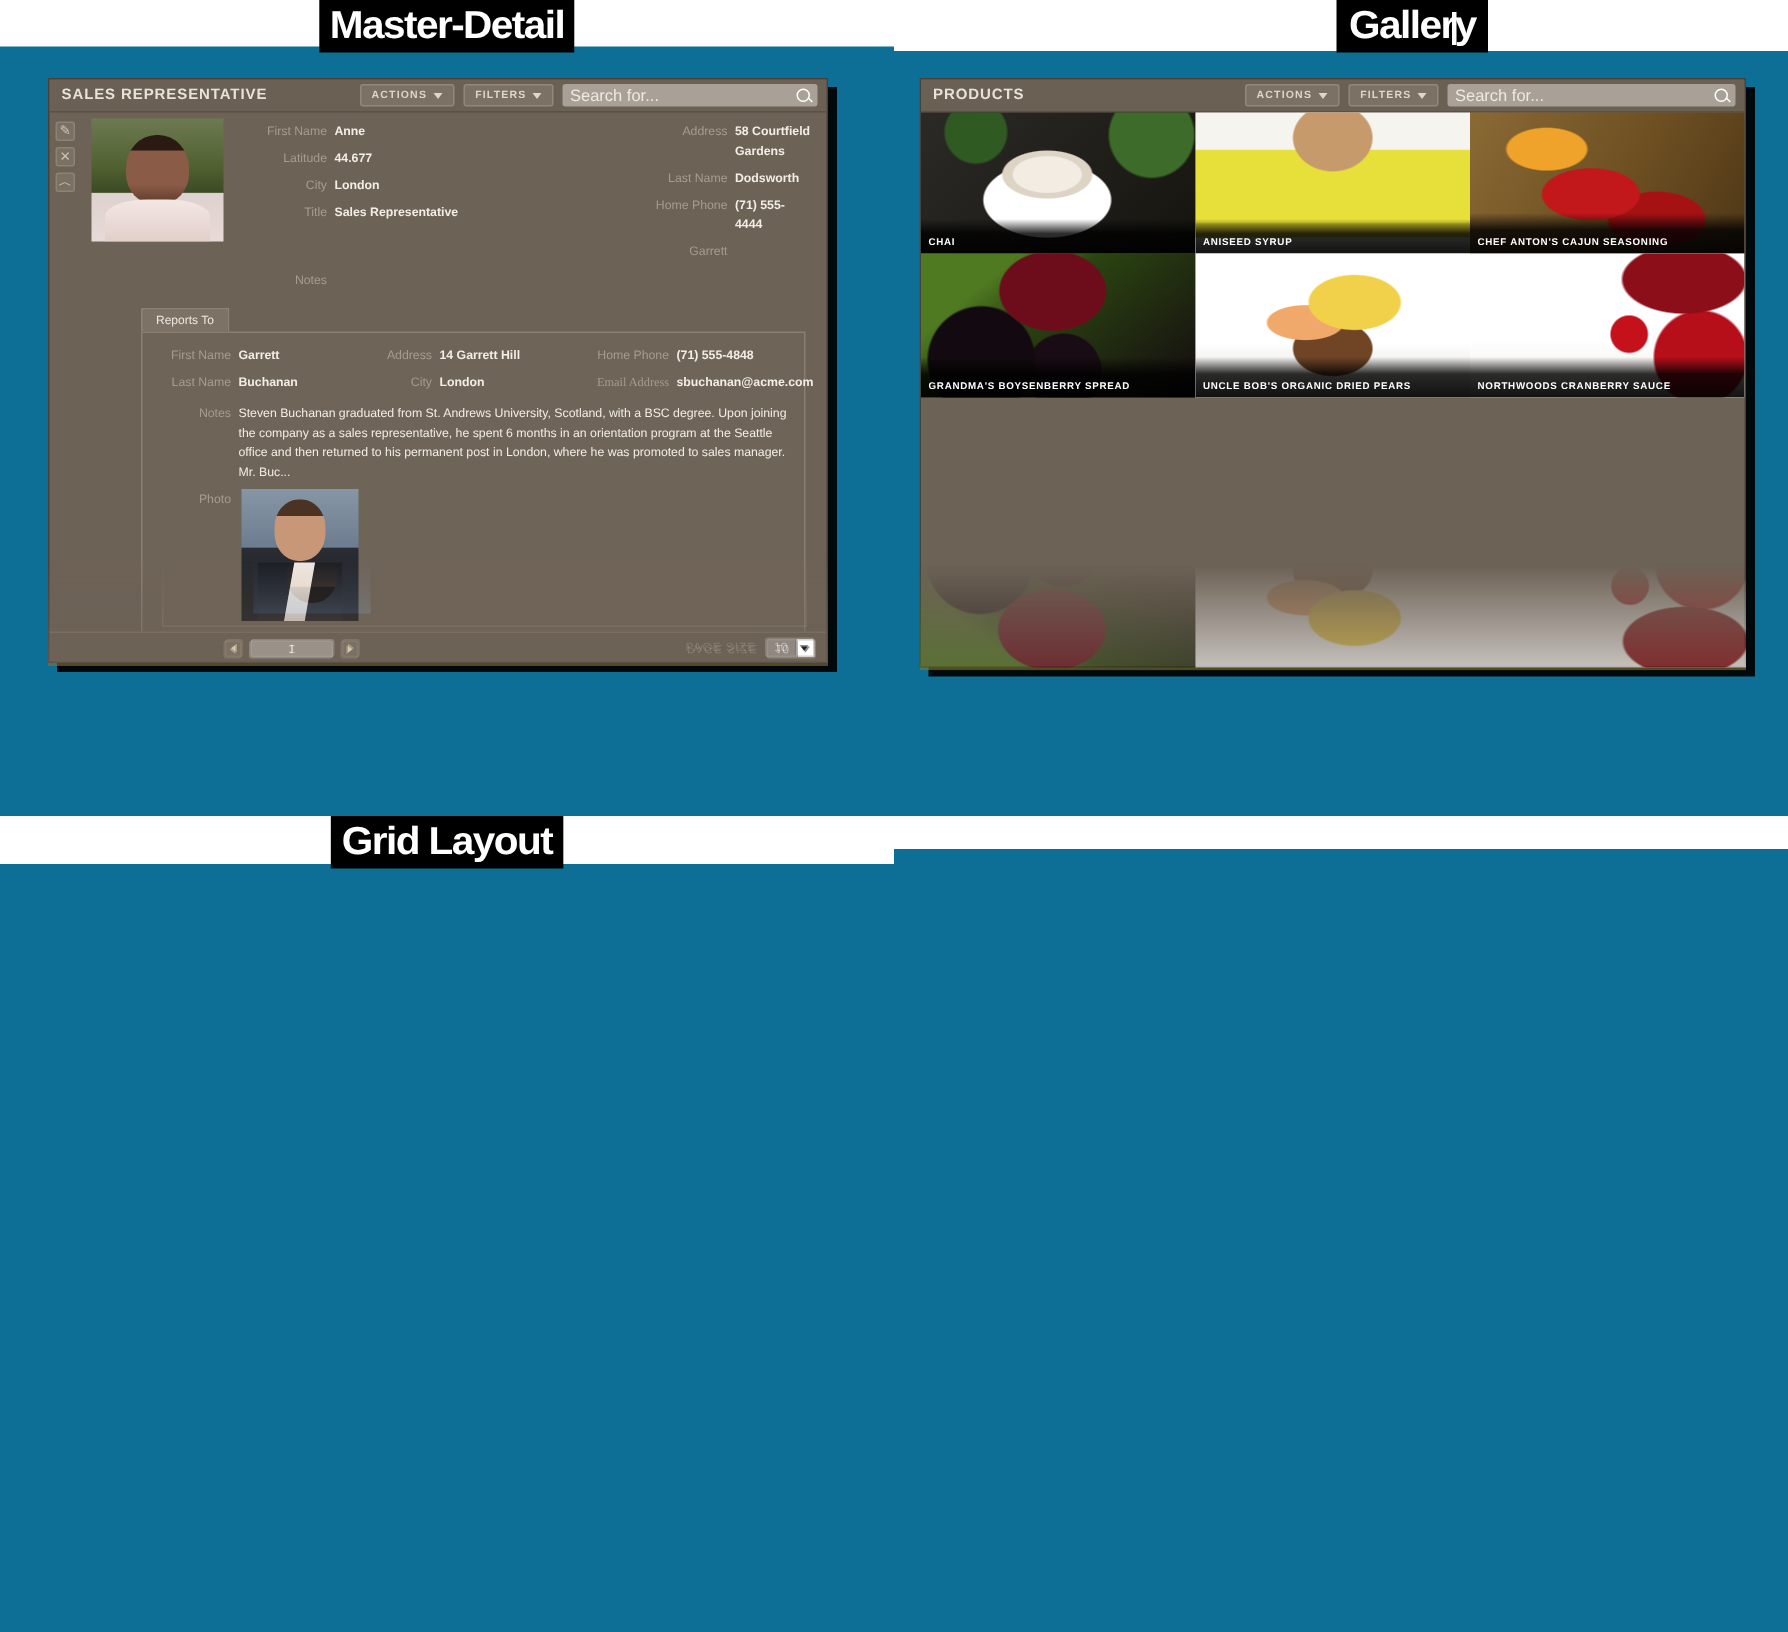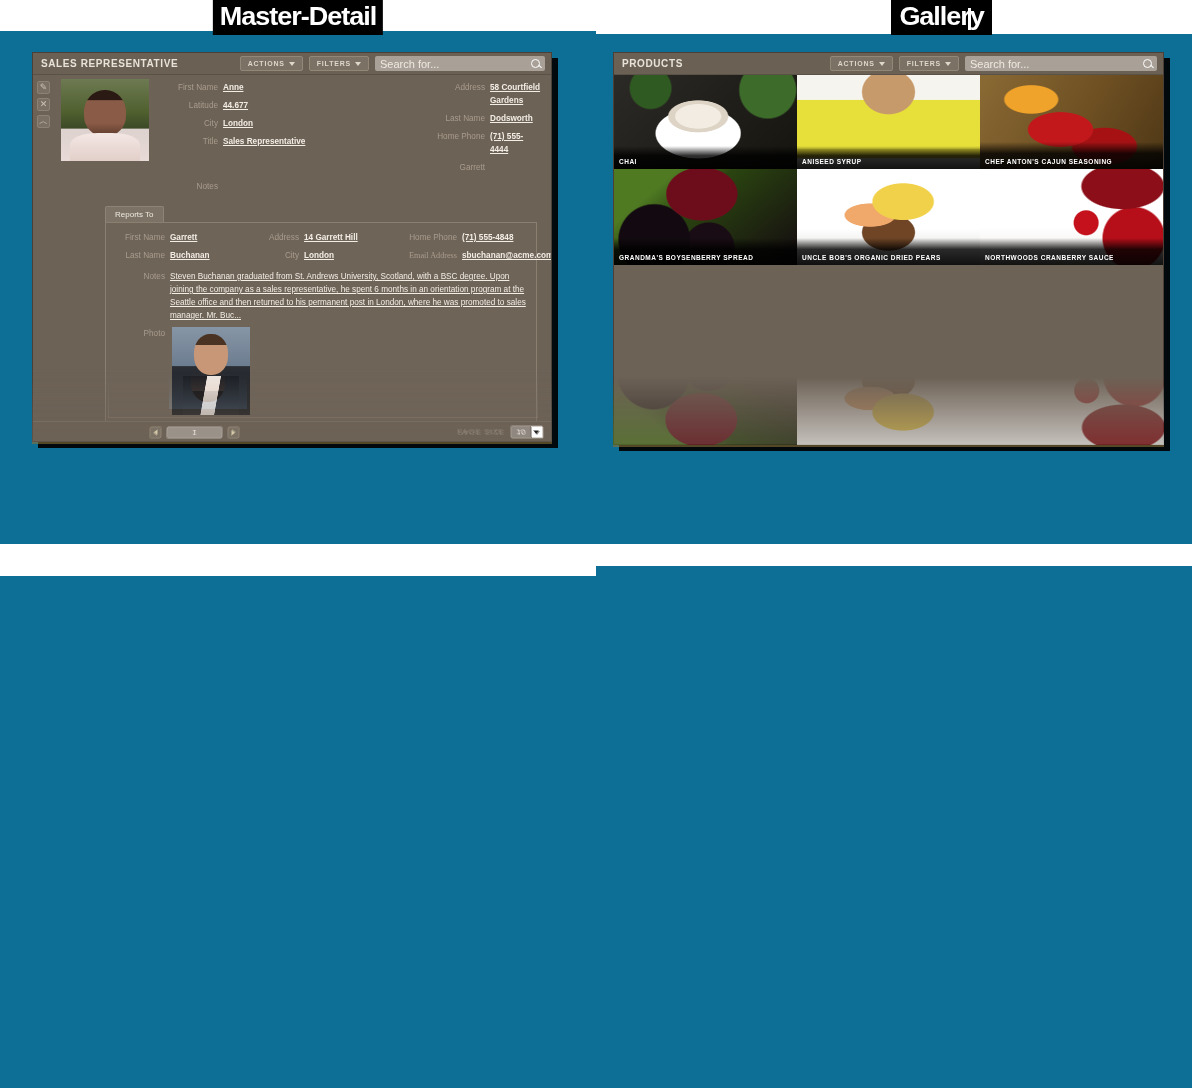--- a/index.html
+++ b/index.html
@@ -72,21 +72,21 @@
   .rail div {
     width:13px;height:13px;margin-bottom:4px;background:#7a7063;
     border:1px solid #8d8273; border-radius:2px;
     color:#cdc4b6; font-size:9px; line-height:11px; text-align:center; cursor:pointer;
   }
 
   
   .form { position:absolute; left:22px; right:8px; top:26px; }
   .frow { display:flex; font-size:8.2px; line-height:13px; margin-bottom:5px; }
   .lbl { color:#a79c8d; text-align:right; padding-right:5px; flex:0 0 auto; }
-  .val { color:#f2ede5; font-weight:700;text-decoration:underline; }
+  .val { color:#f2ede5; font-weight:700; }
   .photo-main {
     position:absolute; left:28px; top:26px; width:88px; height:82px;
     background:
       radial-gradient(circle at 50% 38%, #6b4a3a 0 18%, rgba(0,0,0,0) 19%),
       linear-gradient(180deg,#6d7a52 0%,#50602f 40%,#3b4a26 60%,#ddd2cf 61%,#e8dad6 100%);
     border:0; overflow:hidden;
   }
   .photo-main:before{
     content:"";position:absolute;left:26%;top:14%;width:48%;height:56%;
     background:linear-gradient(180deg,#2b1a14 0 22%,#8a5b47 23% 72%,#5e3a2b 100%);
@@ -249,21 +249,21 @@
                 <div class="lbl" style="width:78px">Garrett</div>
                 <div class="val"></div>
               </div>
           </div>
         </div>
         <div class="frow" style="margin-top:1px;">
           <div class="lbl" style="width:66px; flex:0 0 66px;">Notes</div>
         </div>
       </div>
 
-      <div style="position:absolute; left:72px; right:14px; top:150px;">
+      <div style="position:absolute; left:61px; right:14px; top:150px;">
         <div class="tab">Reports To</div>
         <div class="panel-in">
           <div style="display:flex;">
             <div style="flex:0 0 150px;">
               <div class="frow">
                   <div class="lbl" style="width:60px;flex:0 0 60px;">First Name</div>
                   <div class="val">Garrett</div>
                 </div>
               <div class="frow">
                   <div class="lbl" style="width:60px;flex:0 0 60px;">Last Name</div>
@@ -403,20 +403,21 @@
           </div>
         <div class="gtile img-cran" style="height:97px">
             <div class="cap two">NORTHWOODS CRANBERRY SAUCE</div>
           </div>
       </div>
     </div>
   </div>
 
   <div class="quad">
     <div class="teal" style="top:32px"></div>
+    <div class="sec-title"><span>Grid Layout</span></div>
 
   </div>
 
   <div class="quad">
     <div class="teal" style="top:22px"></div>
 
   </div>
 
 </div>
 

